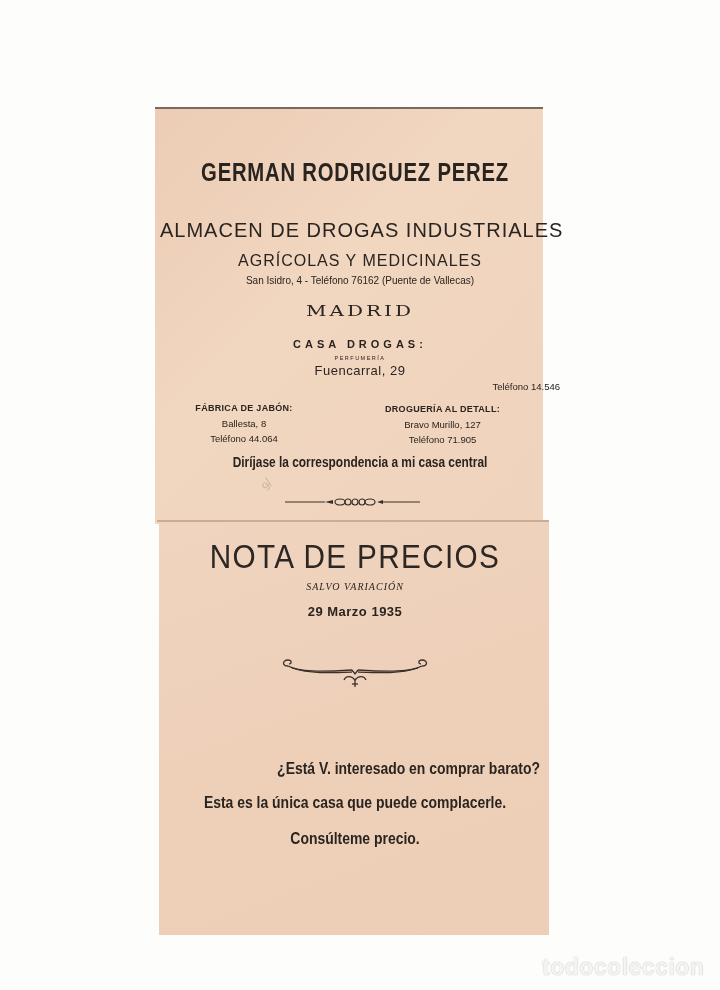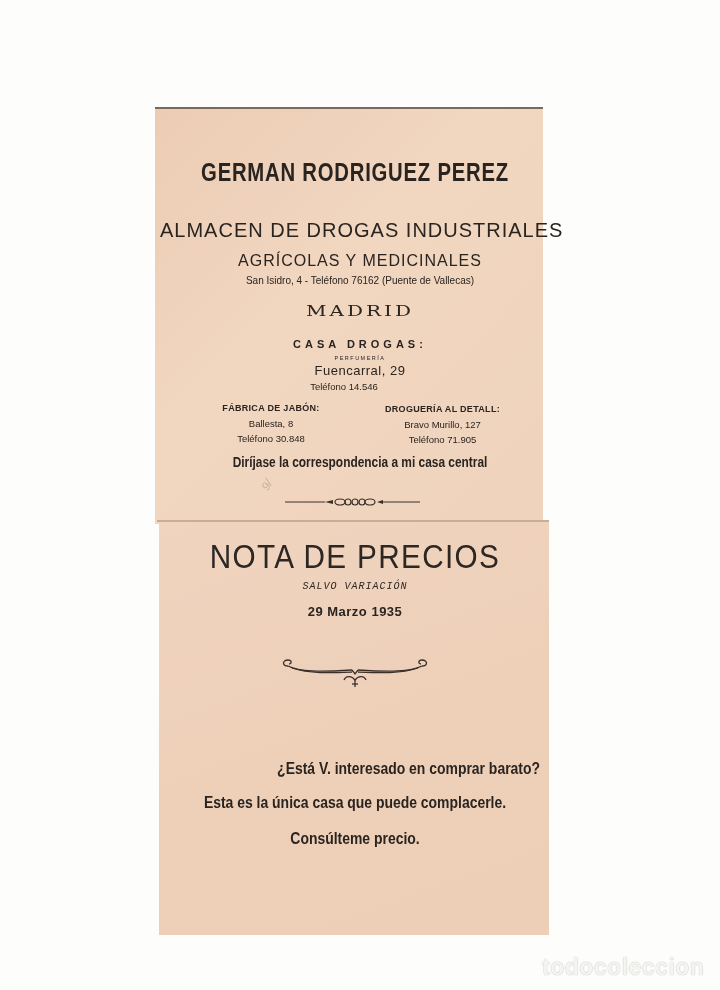--- a/index.html
+++ b/index.html
@@ -21,34 +21,34 @@
     .txt { position: absolute; left: 0; right: 0; text-align: center; white-space: nowrap; }
 
     .company { top: 157px; font-size: 26px; font-weight: bold; letter-spacing: 1px; transform: scaleX(0.78); left: 120px; width: 470px; font-family: "Liberation Sans", sans-serif; }
     .sub1 { top: 219px; font-size: 20px; letter-spacing: 1px; left: 160px; width: 400px; }
     .sub2 { top: 252px; font-size: 16px; letter-spacing: 1px; left: 160px; width: 400px; }
     .addr { top: 275px; font-size: 10px; left: 160px; width: 400px; }
     .city { top: 299px; font-size: 20px; font-family: "DejaVu Serif", serif; letter-spacing: 3px; left: 160px; width: 400px; transform: scaleY(0.75); }
     .casa { top: 338px; font-size: 11px; font-weight: bold; letter-spacing: 4px; left: 160px; width: 400px; }
     .perf { top: 355px; font-size: 5.5px; letter-spacing: 1.5px; left: 160px; width: 400px; }
     .fuen { top: 363px; font-size: 13px; font-weight: normal; letter-spacing: 0.5px; left: 160px; width: 400px; }
-    .tel1 { top: 381px; font-size: 9.5px; left: 144px; width: 400px; }
+    .tel1 { top: 381px; font-size: 9.5px; left: 160px; width: 400px; text-align: right; }
 
     .col { position: absolute; text-align: center; font-size: 9.5px; line-height: 15px; }
-    .col-left { left: 211px; width: 120px; top: 401px; }
+    .col-left { left: 184px; width: 120px; top: 401px; }
     .col-right { left: 370px; width: 145px; top: 402px; }
     .col .head { font-weight: bold; font-size: 9px; letter-spacing: 0.3px; }
 
     .dirij { top: 454px; font-size: 14px; font-weight: bold; left: 160px; width: 400px; transform: scaleX(0.85); }
 
     .orn1 { position: absolute; left: 285px; top: 496px; width: 135px; height: 12px; }
     .orn2 { position: absolute; left: 280px; top: 658px; width: 150px; height: 32px; }
 
     .nota { top: 538px; font-size: 33px; font-family: "Liberation Sans", sans-serif; letter-spacing: 1.5px; left: 160px; width: 390px; font-weight: normal; transform: scaleX(0.9); color: #2d2724; }
-    .salvo { top: 581px; font-size: 10px; font-style: italic; font-family: Liberation Mono, monospace; letter-spacing: 1px; left: 160px; width: 390px; }
+    .salvo { top: 581px; font-size: 10px; font-style: italic; font-family: Liberation Serif, serif; letter-spacing: 1px; left: 160px; width: 390px; }
     .fecha { top: 604px; font-size: 13px; font-weight: bold; letter-spacing: 0.5px; left: 160px; width: 390px; }
 
     .q1 { top: 759px; font-size: 17px; font-weight: bold; left: 200px; width: 340px; text-align: right; transform: scaleX(0.82); transform-origin: right; }
     .q2 { top: 793px; font-size: 17px; font-weight: bold; left: 160px; width: 390px; transform: scaleX(0.82); }
     .q3 { top: 829px; font-size: 17px; font-weight: bold; left: 160px; width: 390px; transform: scaleX(0.82); }
 
     .watermark {
       position: absolute; left: 542px; top: 954px; font-size: 23px; font-weight: bold;
       color: #f4f4f2; letter-spacing: 0.5px;
       text-shadow: 0 0 1px #c8c8c4, 0 0 1px #c8c8c4;
@@ -68,21 +68,21 @@
 <div class="txt addr">San Isidro, 4 - Teléfono 76162  (Puente de Vallecas)</div>
 <div class="txt city">MADRID</div>
 <div class="txt casa">CASA DROGAS:</div>
 <div class="txt perf">PERFUMERÍA</div>
 <div class="txt fuen">Fuencarral, 29</div>
 <div class="txt tel1">Teléfono 14.546</div>
 
 <div class="col col-left">
   <div class="head">FÁBRICA DE JABÓN:</div>
   <div>Ballesta, 8</div>
-  <div>Teléfono 30.848</div>
+  <div>Teléfono 44.064</div>
 </div>
 <div class="col col-right">
   <div class="head">DROGUERÍA AL DETALL:</div>
   <div>Bravo Murillo, 127</div>
   <div>Teléfono 71.905</div>
 </div>
 
 <div class="txt dirij">Diríjase la correspondencia a mi casa central</div>
 
 <div class="pencil">9/</div>

